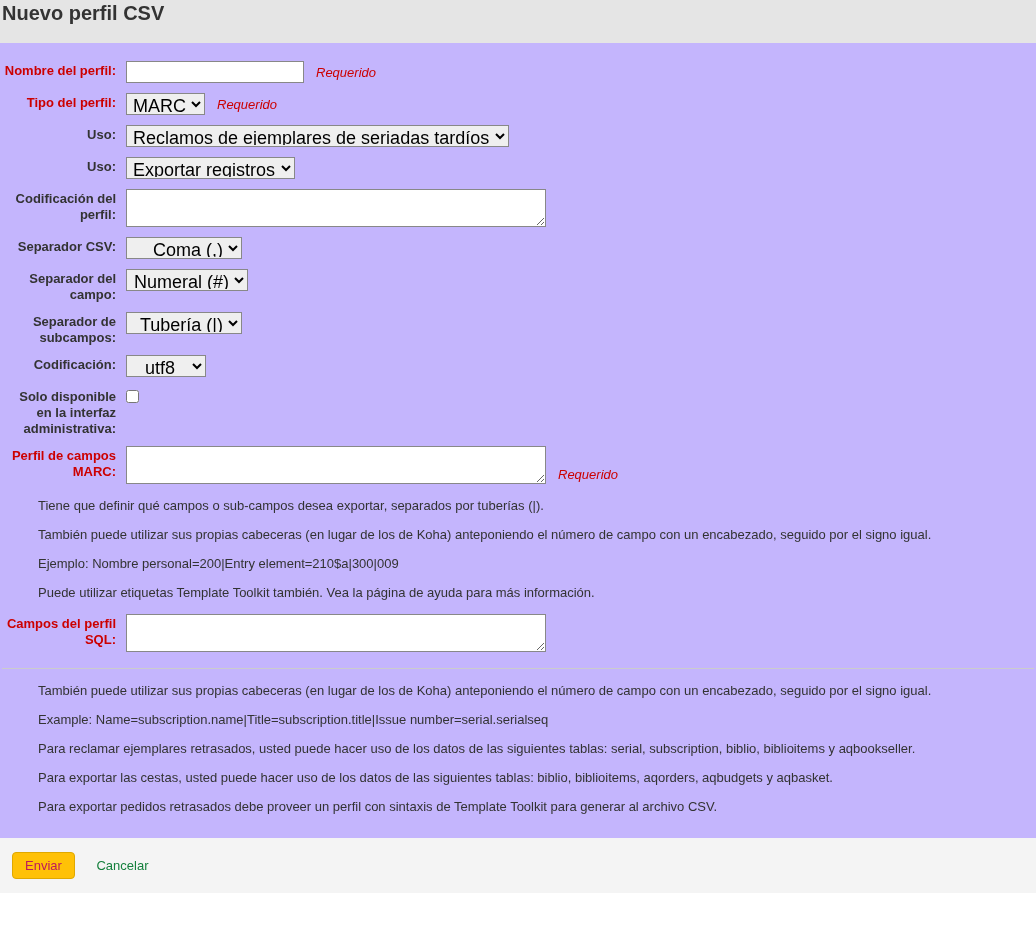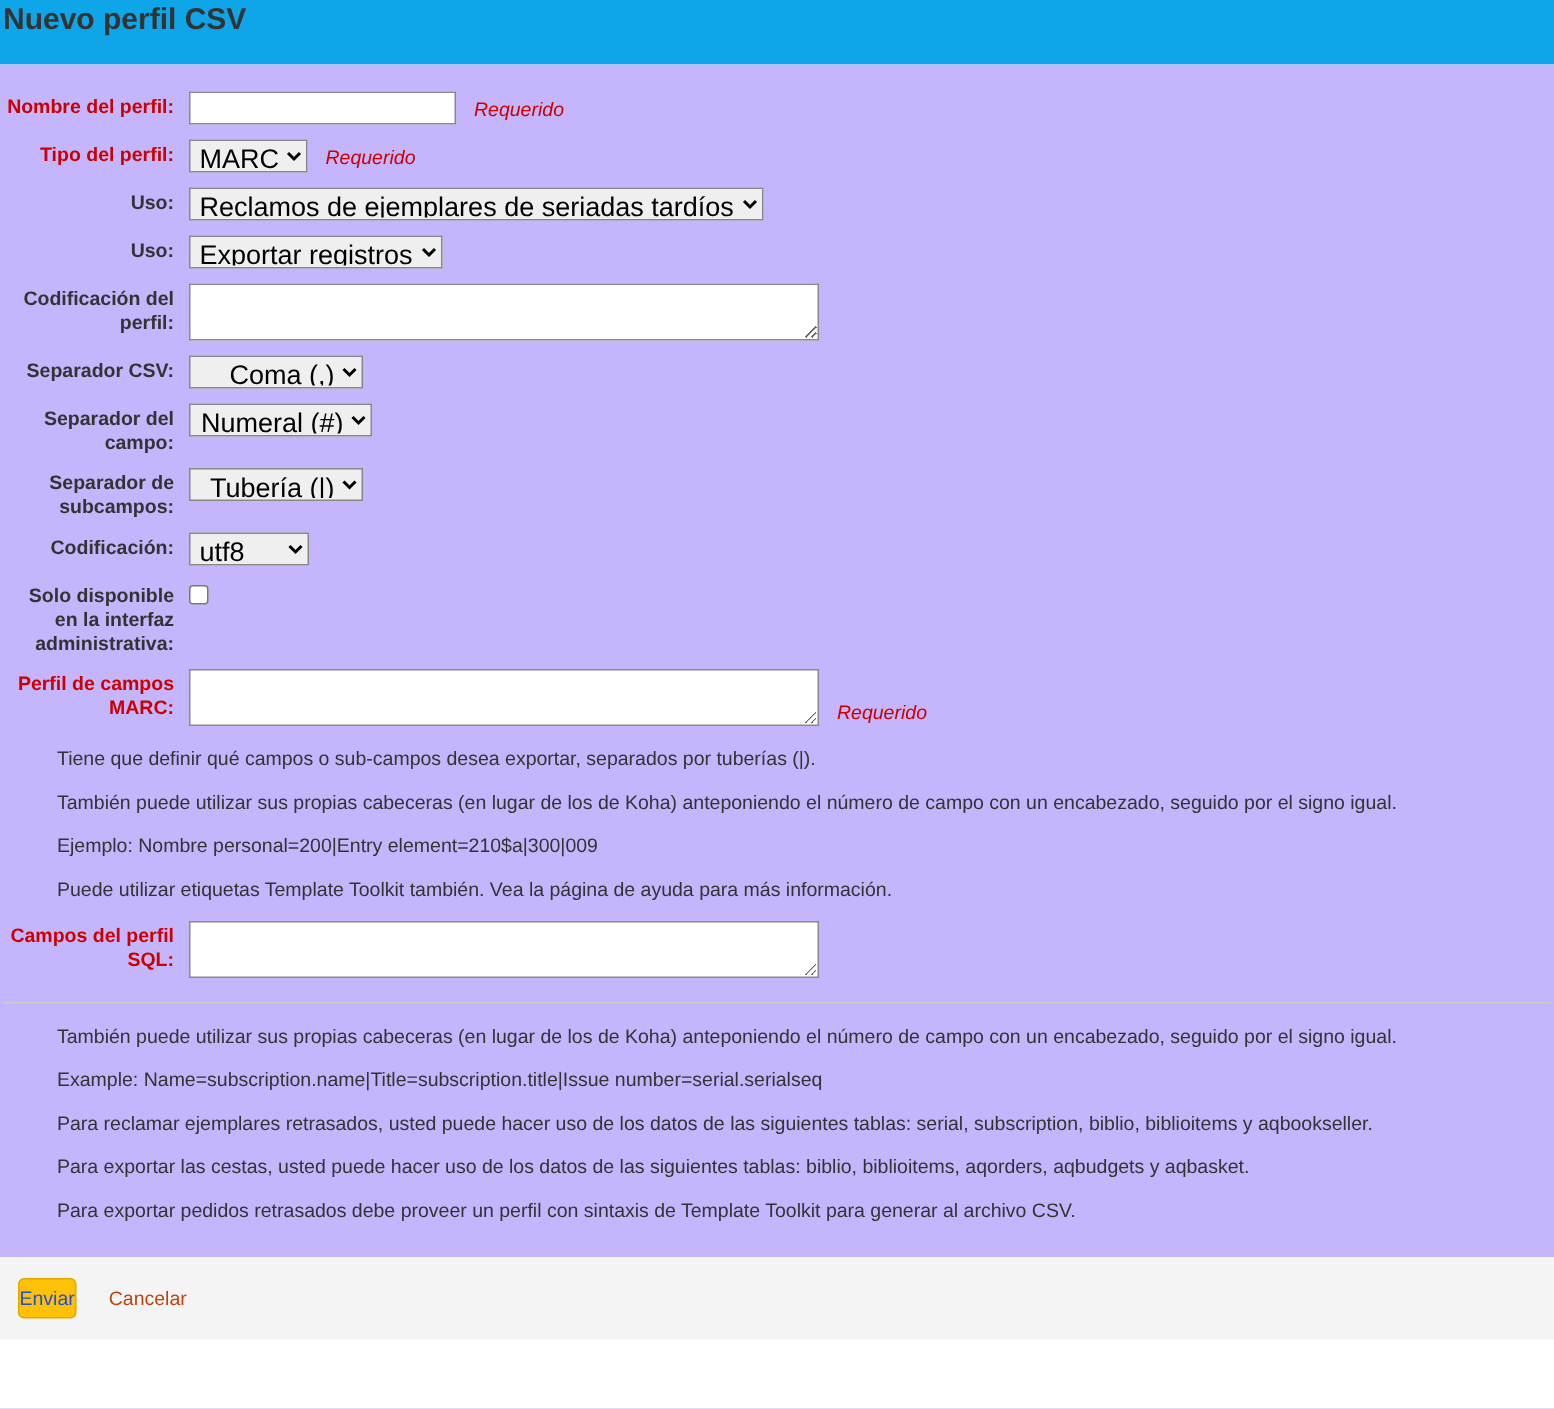--- a/index.html
+++ b/index.html
@@ -8,21 +8,21 @@
       padding: 0;
     }
     body {
       font-family: Arial, Helvetica, sans-serif;
       font-size: 13px;
       color: #333;
       background: #fff;
     }
     .header-section {
       padding: 2px 2px 18px 2px;
-      background: #0ea5e9;
+      background: #e5e5e5;
     }
     .page-title {
       font-size: 20px;
       font-weight: bold;
       color: #333;
     }
     .form-container {
       background: #c4b5fd;
       padding: 18px 2px 10px 2px;
     }
@@ -101,40 +101,41 @@
       margin: 16px 0 8px 0;
     }
     .actions-bar {
       background: #f4f4f4;
       padding: 14px 12px;
     }
     .btn-submit {
       background: #ffc107;
       border: 1px solid #e0a800;
       border-radius: 4px;
-      padding: 5px 0;
-      font-size: 13px;
-      color: #1d4ed8;
+      padding: 5px 12px;
+      font-size: 13px;
+      color: #be185d;
       cursor: pointer;
     }
     .link-cancel {
-      color: #c2410c;
+      color: #15803d;
       margin-left: 18px;
       text-decoration: none;
       font-size: 13px;
     }
     .select-wide {
       min-width: 278px;
     }
     .select-med {
       min-width: 116px;
       text-align: right;
     }
     .select-enc {
       min-width: 80px;
+      text-align: center;
     }
   </style>
 </head>
 <body>
 
 <div class="header-section">
   <h1 class="page-title">Nuevo perfil CSV</h1>
 </div>
 
 <div class="form-container">

